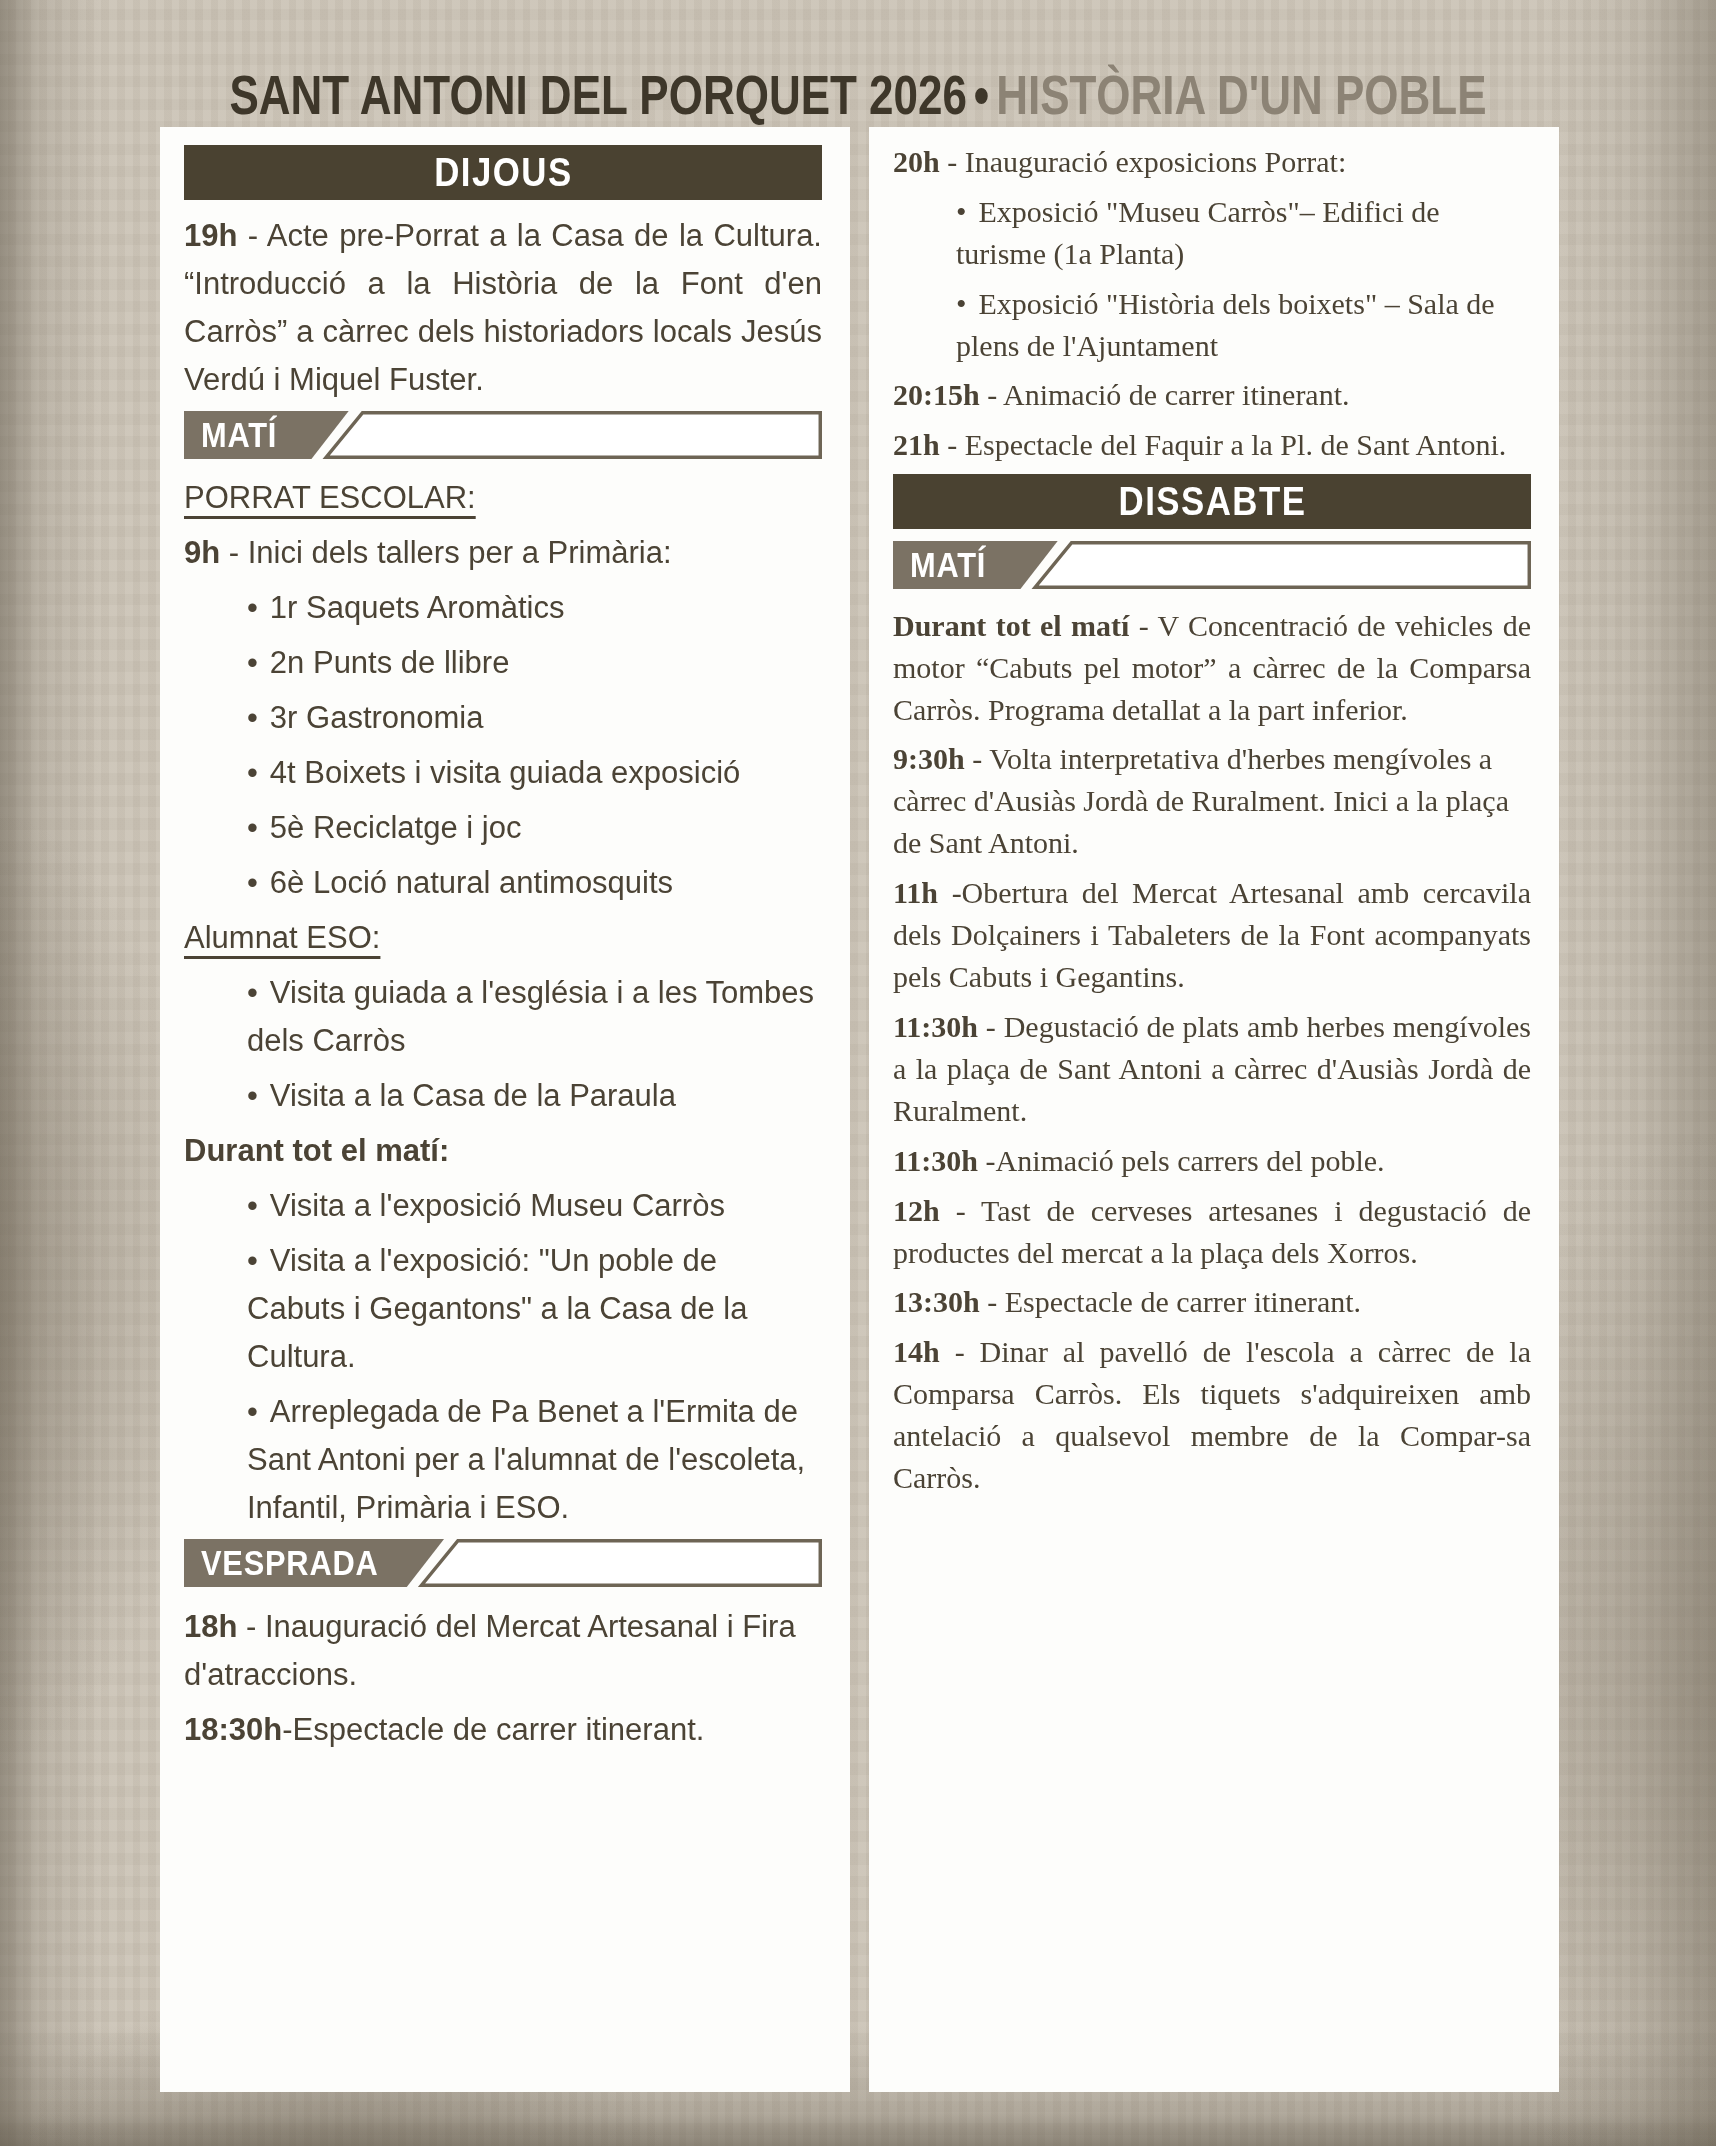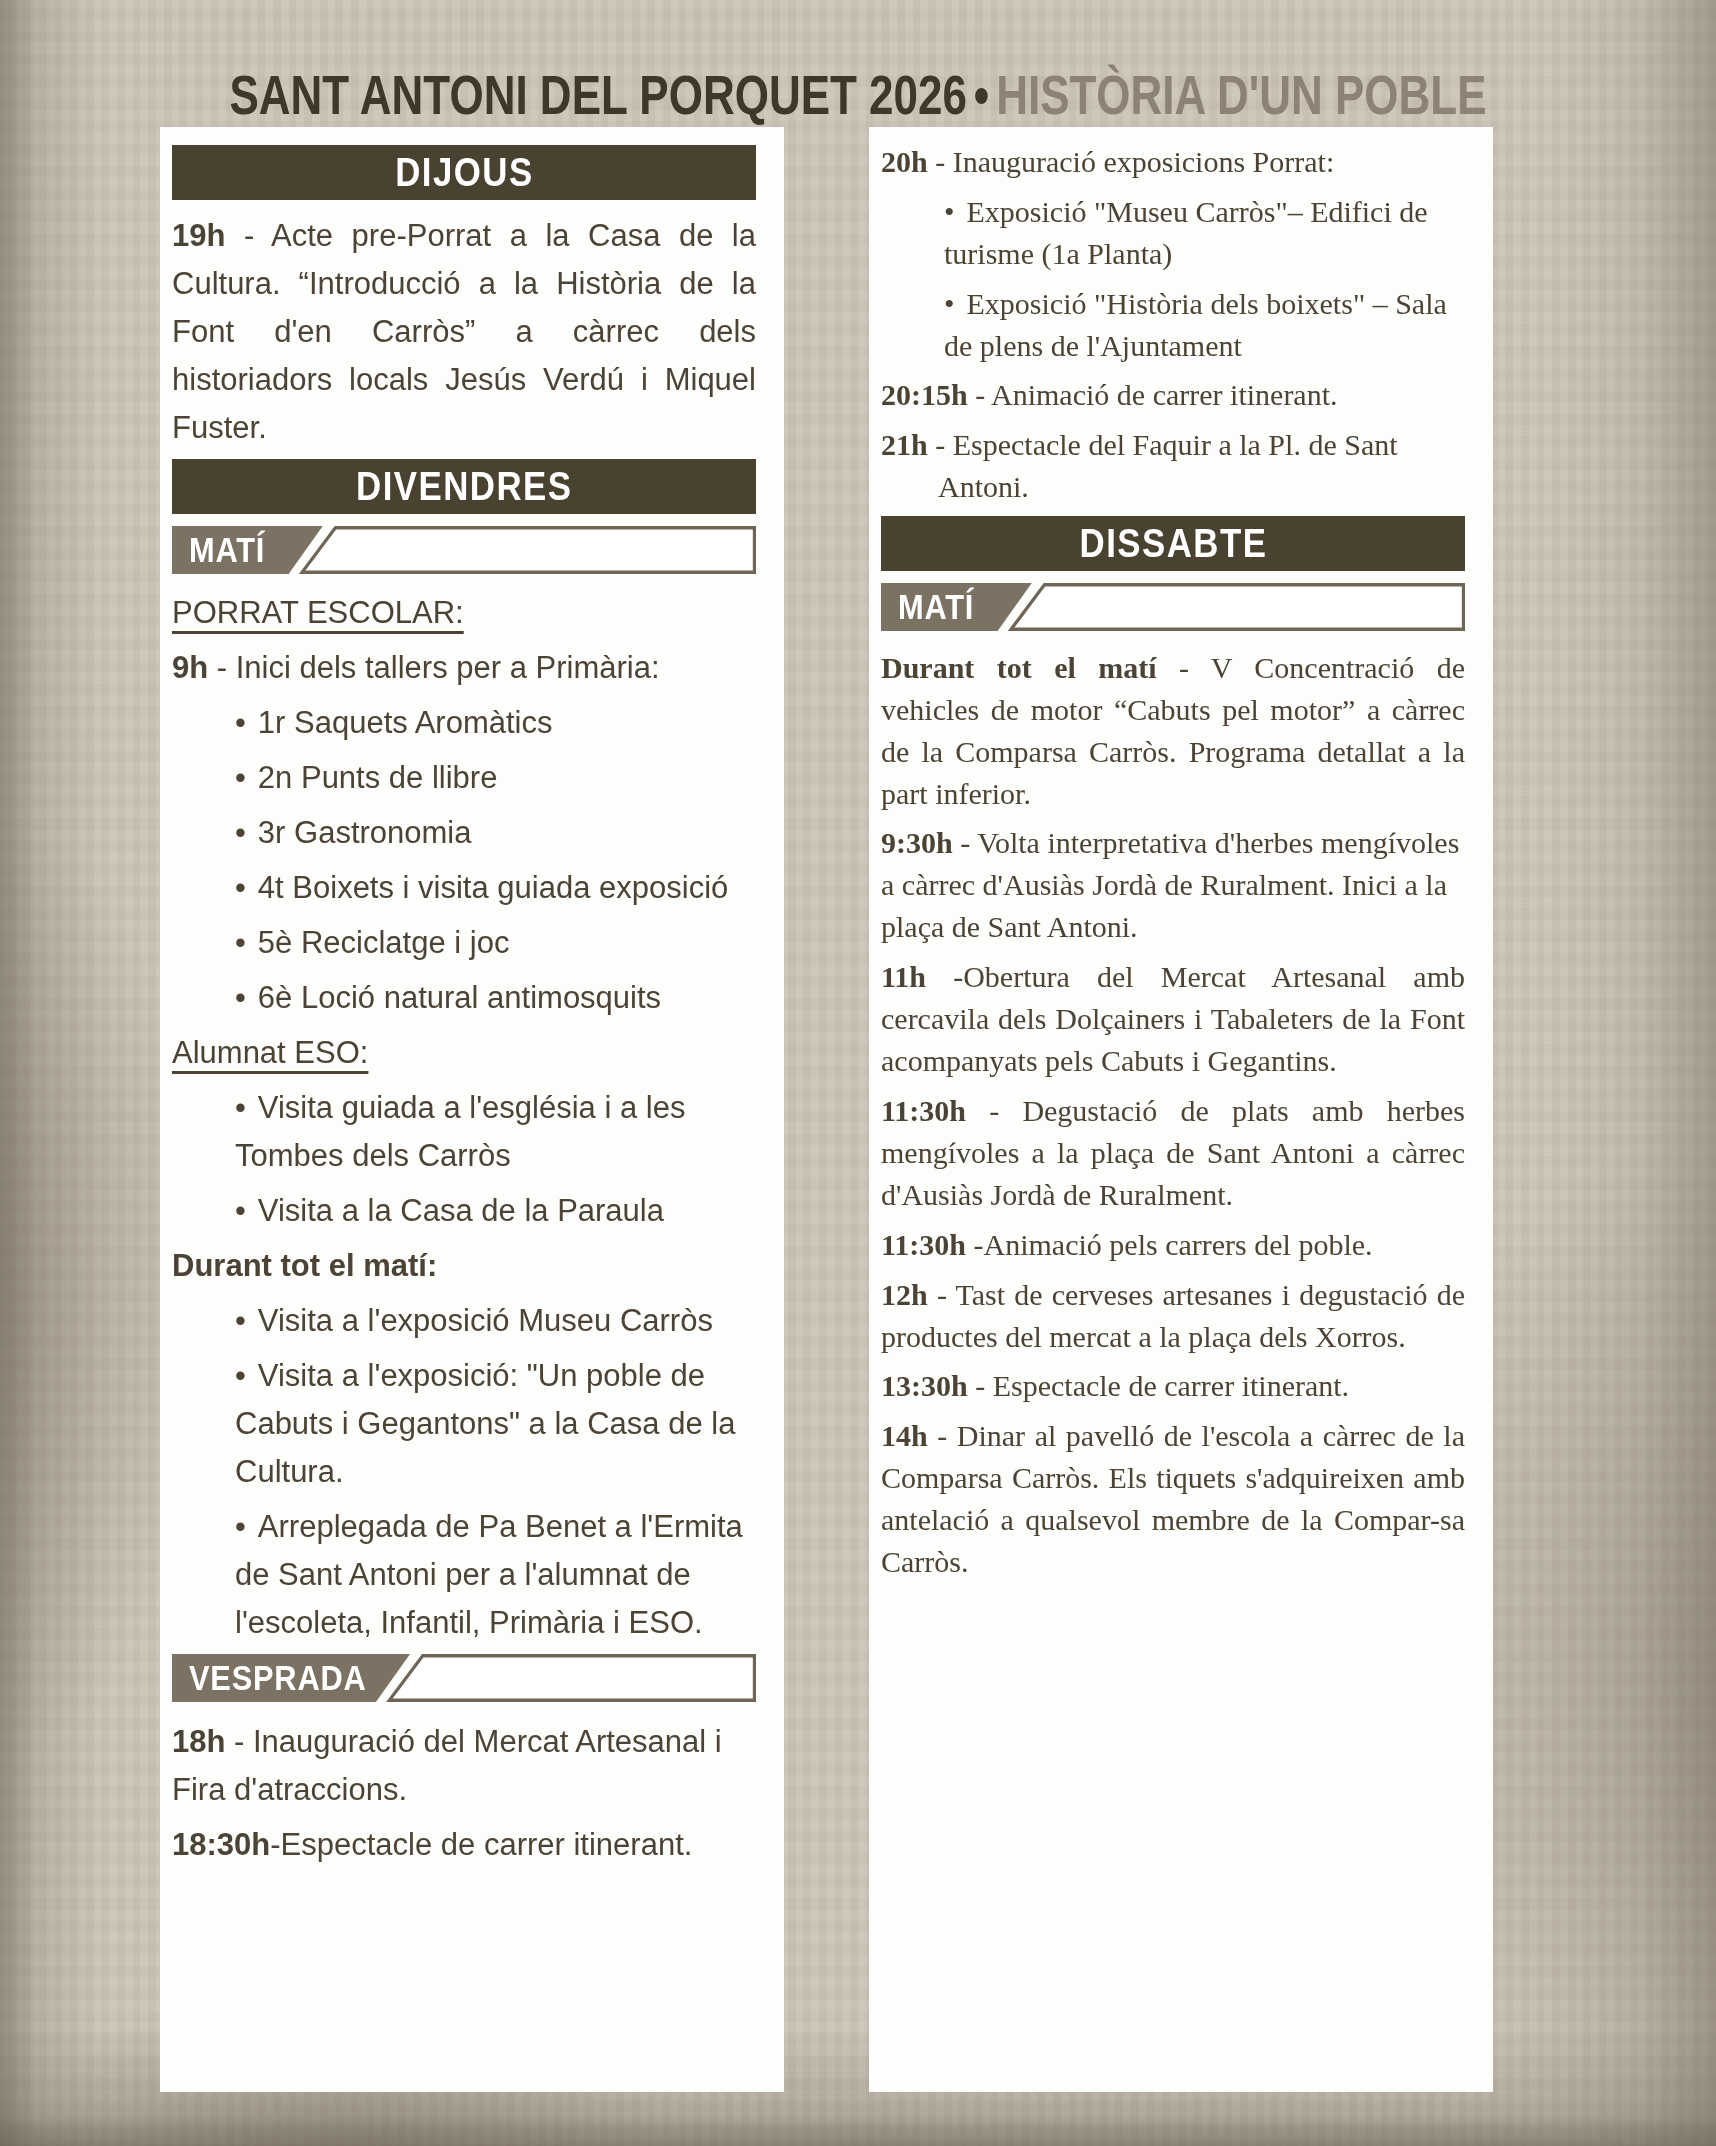--- a/index.html
+++ b/index.html
@@ -19,23 +19,23 @@
   }
   .title{
     position:absolute;top:26px;left:0;width:100%;text-align:center;white-space:nowrap;
     font-size:55px;font-weight:700;letter-spacing:0px;
     transform:scaleX(.80);transform-origin:center;
   }
   .title .t-main{color:#3e372a;}
   .title .t-sep{color:#3e372a;padding:0 8.6px;}
   .title .t-accent{color:#8c8375;}
   .panel{
-    position:absolute;top:127px;height:1965px;width:624px;
+    position:absolute;top:127px;height:1965px;width:690px;
     background:#fdfdfb;box-sizing:border-box;
-    padding:14px 28px 0 12px;overflow:hidden;
+    padding:14px 28px 0 24px;overflow:hidden;
   }
   .panel.p-left{left:160px;}
   .panel.p-right{left:869px;}
   .daybar{
     height:55px;background:#4a4231;color:#fff;
     display:flex;align-items:center;justify-content:center;
     margin:3.5px 0 12px 0;
   }
   .daybar span{
     font-size:41px;font-weight:700;letter-spacing:1.7px;
@@ -69,23 +69,20 @@
 <h1 class="title"><span class="t-main">SANT ANTONI DEL PORQUET 2026</span><span class="t-sep">•</span><span class="t-accent">HISTÒRIA D'UN POBLE</span></h1>
 
 <div class="panel p-left col-left">
 
   <div class="daybar">
       <span>DIJOUS</span>
     </div>
 
   <p class="blk justify"><b class="lead">19h</b><span> - Acte pre-Porrat a la Casa de la Cultura. “Introducció a la Història de la Font d'en Carròs” a càrrec dels historiadors locals Jesús Verdú i Miquel Fuster.</span></p>
 
-  <div class="daybar">
-      <span>DIVENDRES</span>
-    </div>
 
   <div class="ribbon">
     <svg viewBox="0 0 736 56" preserveAspectRatio="none">
       <polygon points="206,2 734,2 734,54 164,54" fill="#ffffff" stroke="#6e6555" stroke-width="4"></polygon>
       <polygon points="0,0 190,0 147,56 0,56" fill="#7b7264"></polygon>
     </svg>
     <span class="rlabel">MATÍ</span>
   </div>
 
   <p class="blk uhead">PORRAT ESCOLAR:</p>

